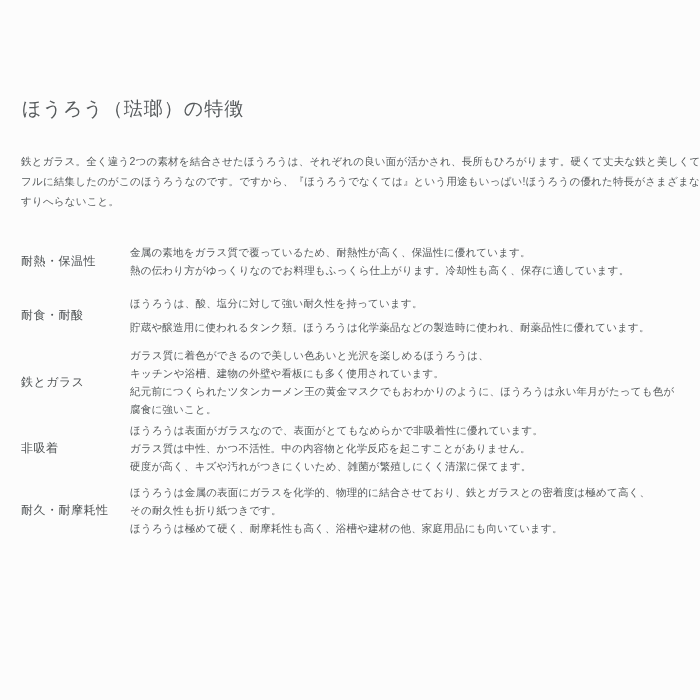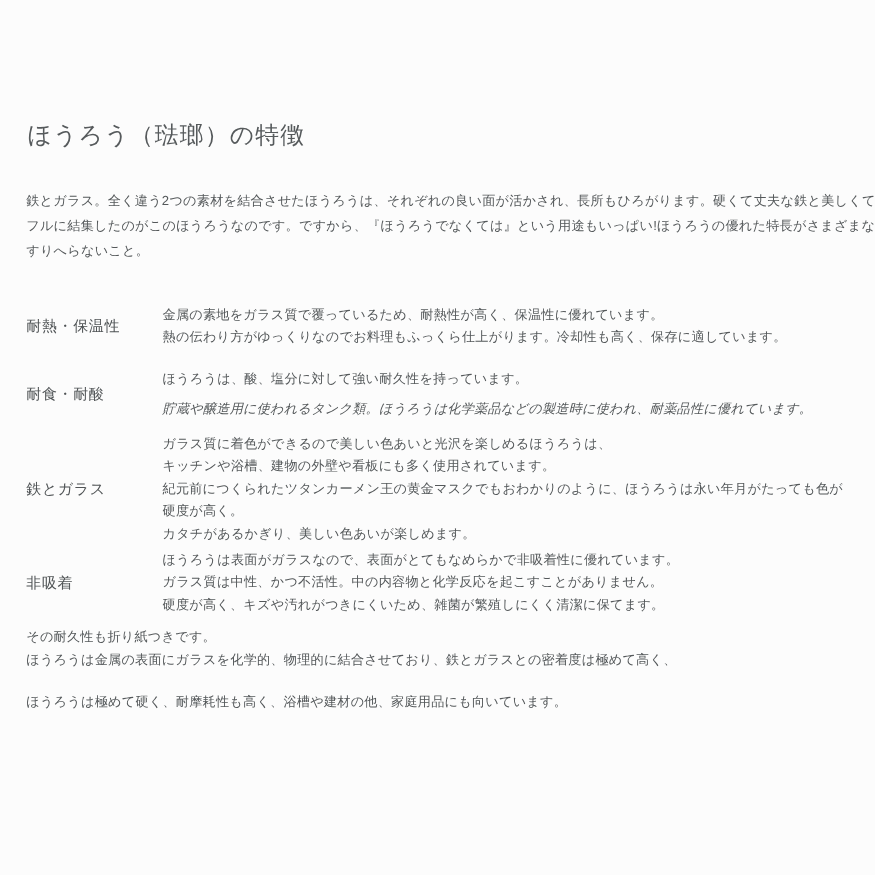--- a/index.html
+++ b/index.html
@@ -51,22 +51,22 @@
     white-space: nowrap;
   }
   .feature-body {
     flex: 1 1 auto;
     font-size: 10.5px;
     line-height: 18px;
     letter-spacing: 0.2px;
     color: #54585a;
   }
   .line { white-space: nowrap; }
-  .para + .para.gap-6 { margin-top: 6px; font-style: italic; }
-  .para + .para.gap-4 { margin-top: 16px; }
+  .para + .para.gap-6 { margin-top: 6px; }
+  .para + .para.gap-4 { margin-top: 0; }
   .feature-heat    { margin-bottom: 15px; }
   .feature-acid    { margin-bottom: 10px; }
   .feature-color   { margin-bottom: 3px;  }
   .feature-nonadh  { margin-bottom: 8px;  }
 </style>
 </head>
 <body>
 
 <div class="page">
 
@@ -102,42 +102,42 @@
       </div>
     </section>
 
     <section class="feature feature-color">
       <div class="feature-heading">鉄とガラス</div>
       <div class="feature-body">
         <div class="para">
           <div class="line">ガラス質に着色ができるので美しい色あいと光沢を楽しめるほうろうは、</div>
           <div class="line">キッチンや浴槽、建物の外壁や看板にも多く使用されています。</div>
           <div class="line">紀元前につくられたツタンカーメン王の黄金マスクでもおわかりのように、ほうろうは永い年月がたっても色が</div>
-          <div class="line">硬度が高く。</div>
-          <div class="line">カタチがあるかぎり、美しい色あいが楽しめます。</div>
+          <div class="line">腐食に強いこと。</div>
         </div>
       </div>
     </section>
 
     <section class="feature feature-nonadh">
       <div class="feature-heading">非吸着</div>
       <div class="feature-body">
         <div class="para">
           <div class="line">ほうろうは表面がガラスなので、表面がとてもなめらかで非吸着性に優れています。</div>
           <div class="line">ガラス質は中性、かつ不活性。中の内容物と化学反応を起こすことがありません。</div>
           <div class="line">硬度が高く、キズや汚れがつきにくいため、雑菌が繁殖しにくく清潔に保てます。</div>
         </div>
       </div>
     </section>
 
     <section class="feature feature-durable">
+      <div class="feature-heading">耐久・耐摩耗性</div>
       <div class="feature-body">
         <div class="para">
+          <div class="line">ほうろうは金属の表面にガラスを化学的、物理的に結合させており、鉄とガラスとの密着度は極めて高く、</div>
           <div class="line">その耐久性も折り紙つきです。</div>
-          <div class="line">ほうろうは金属の表面にガラスを化学的、物理的に結合させており、鉄とガラスとの密着度は極めて高く、</div>
         </div>
         <div class="para gap-4">
           <div class="line">ほうろうは極めて硬く、耐摩耗性も高く、浴槽や建材の他、家庭用品にも向いています。</div>
         </div>
       </div>
     </section>
 
   </div>
 </div>
 

